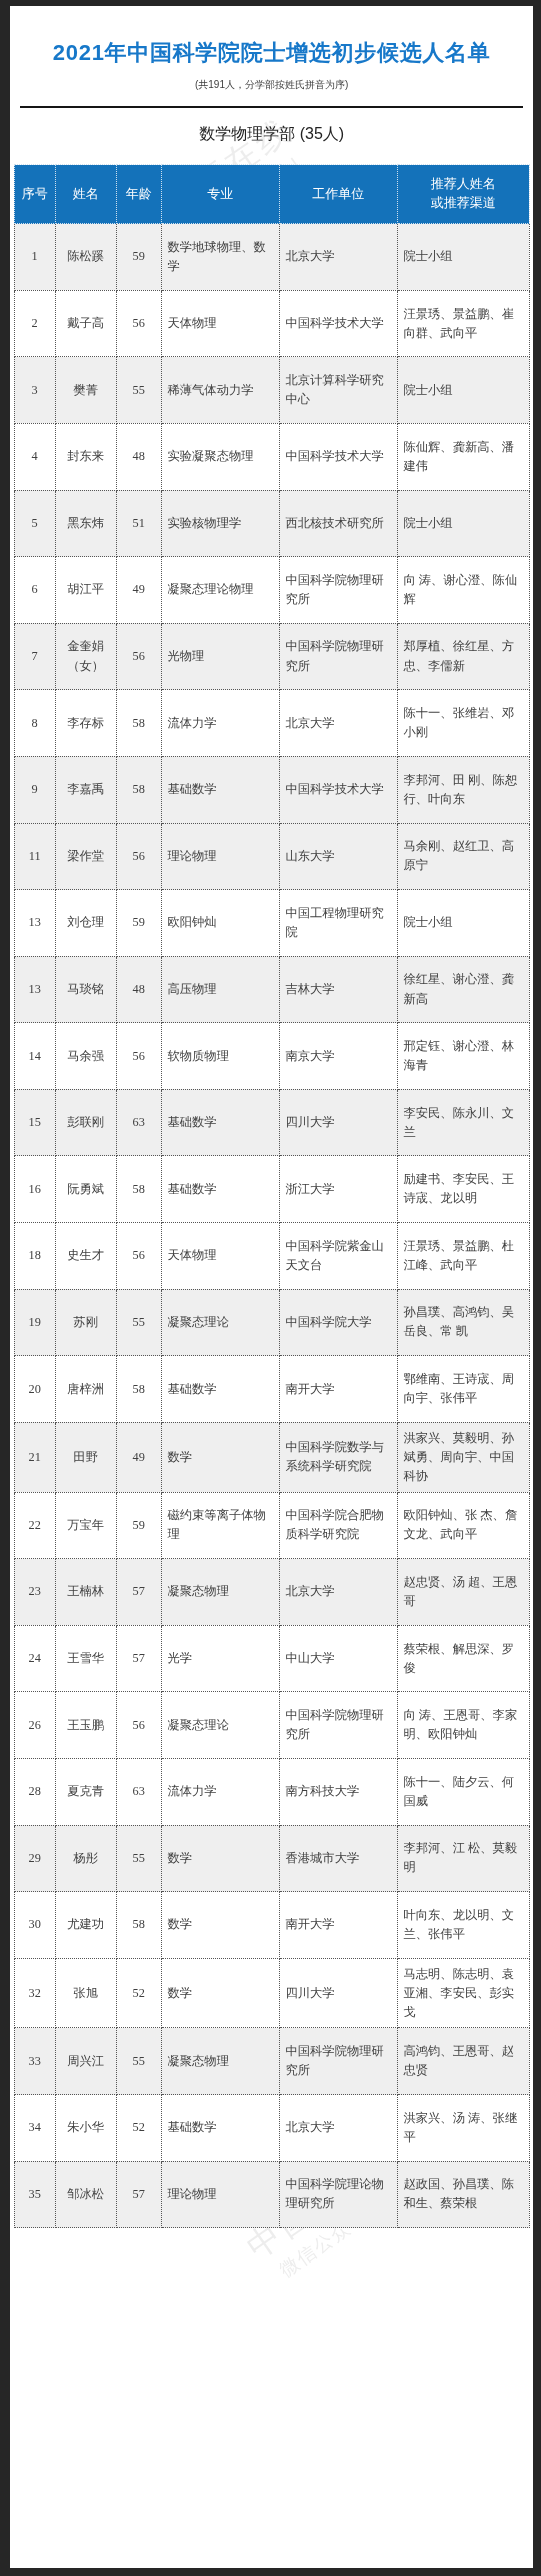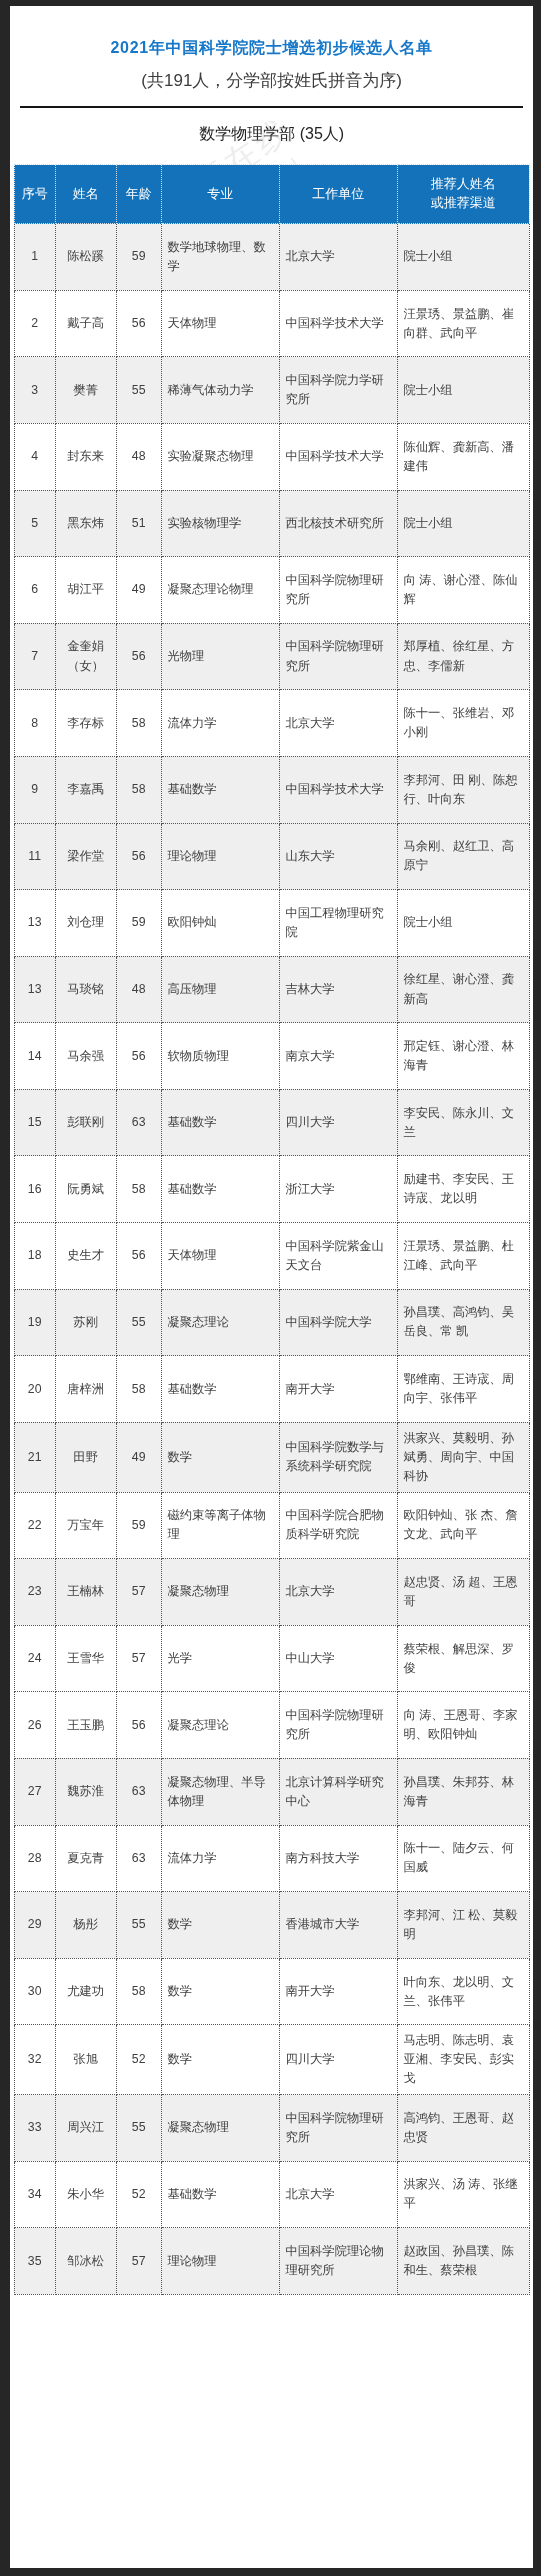--- a/index.html
+++ b/index.html
@@ -1,26 +1,26 @@
 <!DOCTYPE html>
 <html style="font-size:11.6px"><head>
 <meta charset="utf-8">
 <style>
   html,body{margin:0;padding:0;background:#262626;}
   .frame{width:542px;box-sizing:border-box;background:#262626;
          padding:5.8px 8.7px 0 10px;font-family:"Liberation Sans",sans-serif;}
   .page{position:relative;background:#ffffff;min-height:2562px;overflow:hidden;
         box-sizing:border-box;padding:32px 0 22px 0;}
-  .page-title{color:#1778C9;font-size:16px;font-weight:bold;text-align:center;
+  .page-title{color:#1778C9;font-size:22px;font-weight:bold;text-align:center;
               letter-spacing:0.7px;margin:0 7.2px 10px 7.2px;}
-  .page-subtitle{color:#3d3d3d;font-size:17px;text-align:center;margin:0 0 14.5px 0;}
+  .page-subtitle{color:#3d3d3d;font-size:10px;text-align:center;margin:0 0 14.5px 0;}
   .rule{height:2.2px;background:#151515;margin:0 10px 16px 10px;}
   .section-title{color:#222;font-size:16px;text-align:center;margin:0 0 19px 0;}
   table.roster{border-collapse:collapse;margin:0 auto;width:514px;table-layout:fixed;
-               font-size:12.3px;color:#3f3f3f;position:relative;z-index:2;}
+               font-size:12.3px;color:#3f3f3f;position:relative;z-index:2;font-family:Liberation Serif, serif;}
   table.roster col.c-no{width:41px;}
   table.roster col.c-name{width:61px;}
   table.roster col.c-age{width:45px;}
   table.roster col.c-major{width:118px;}
   table.roster col.c-org{width:118px;}
   table.roster col.c-rec{width:132px;}
   table.roster th{background:#1472BA;color:#ffffff;font-weight:normal;font-size:13px;
                   border:0.7px dotted #cfe0ee;padding:10px 2.9px;height:35px;
                   white-space:pre-line;line-height:1.45;}
   table.roster td{border:0.7px dotted #555;padding:5.8px 5.8px;height:54px;
@@ -112,21 +112,21 @@
             <td class="center">56</td>
             <td class="left">天体物理</td>
             <td class="left">中国科学技术大学</td>
             <td class="left">汪景琇、景益鹏、崔向群、武向平</td>
           </tr>
           <tr class="alt">
             <td class="center">3</td>
             <td class="center">樊菁</td>
             <td class="center">55</td>
             <td class="left">稀薄气体动力学</td>
-            <td class="left">中国科学院力学研究所</td>
+            <td class="left">北京计算科学研究中心</td>
             <td class="left">院士小组</td>
           </tr>
           <tr class="plain">
             <td class="center">4</td>
             <td class="center">封东来</td>
             <td class="center">48</td>
             <td class="left">实验凝聚态物理</td>
             <td class="left">中国科学技术大学</td>
             <td class="left">陈仙辉、龚新高、潘建伟</td>
           </tr>
@@ -275,28 +275,20 @@
             <td class="left">蔡荣根、解思深、罗 俊</td>
           </tr>
           <tr class="plain">
             <td class="center">26</td>
             <td class="center">王玉鹏</td>
             <td class="center">56</td>
             <td class="left">凝聚态理论</td>
             <td class="left">中国科学院物理研究所</td>
             <td class="left">向 涛、王恩哥、李家明、欧阳钟灿</td>
           </tr>
-          <tr class="alt">
-            <td class="center">27</td>
-            <td class="center">魏苏淮</td>
-            <td class="center">63</td>
-            <td class="left">凝聚态物理、半导体物理</td>
-            <td class="left">北京计算科学研究中心</td>
-            <td class="left">孙昌璞、朱邦芬、林海青</td>
-          </tr>
           <tr class="plain">
             <td class="center">28</td>
             <td class="center">夏克青</td>
             <td class="center">63</td>
             <td class="left">流体力学</td>
             <td class="left">南方科技大学</td>
             <td class="left">陈十一、陆夕云、何国威</td>
           </tr>
           <tr class="alt">
             <td class="center">29</td>

